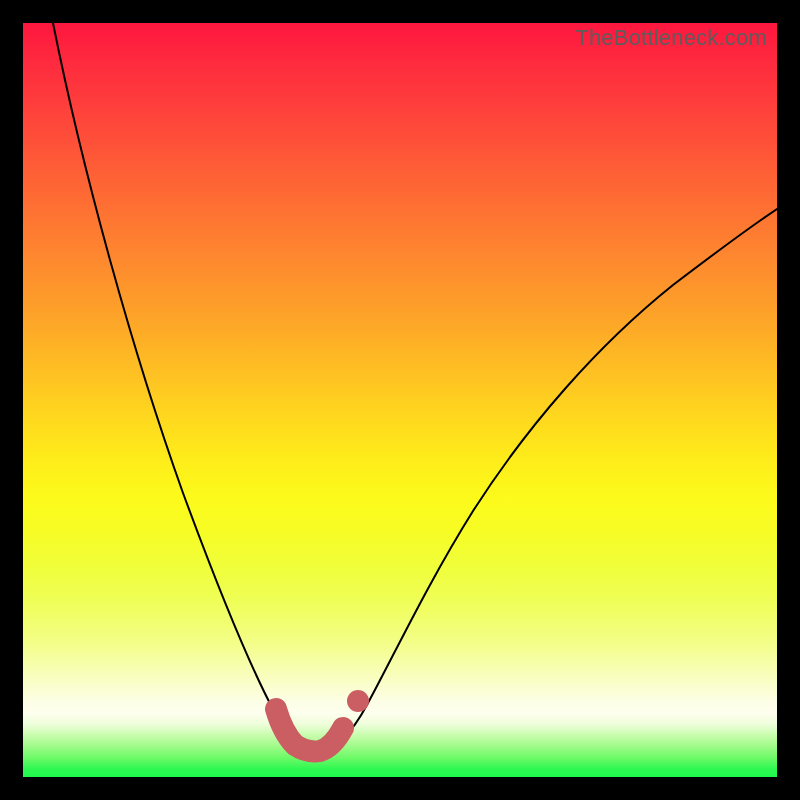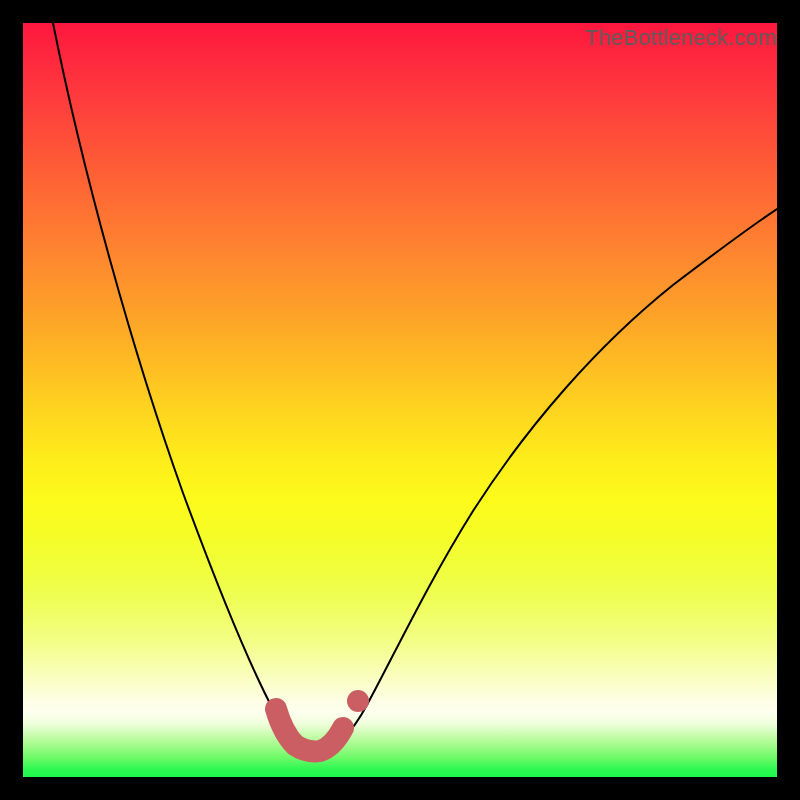--- a/index.html
+++ b/index.html
@@ -39,21 +39,21 @@
       #c7fcac 94.5%,
       #9dfb87 96%,
       #6bfa67 97.5%,
       #2cf850 99%,
       #1ef84e 100%
     );
   }
   .watermark {
     position: absolute;
     top: 2px;
-    right: 0;
+    right: 10px;
     color: #5d5d5d;
     font-size: 22px;
     font-weight: 500;
     letter-spacing: 0.2px;
     z-index: 5;
   }
   svg.plot {
     position: absolute;
     left: 0;
     top: 0;

